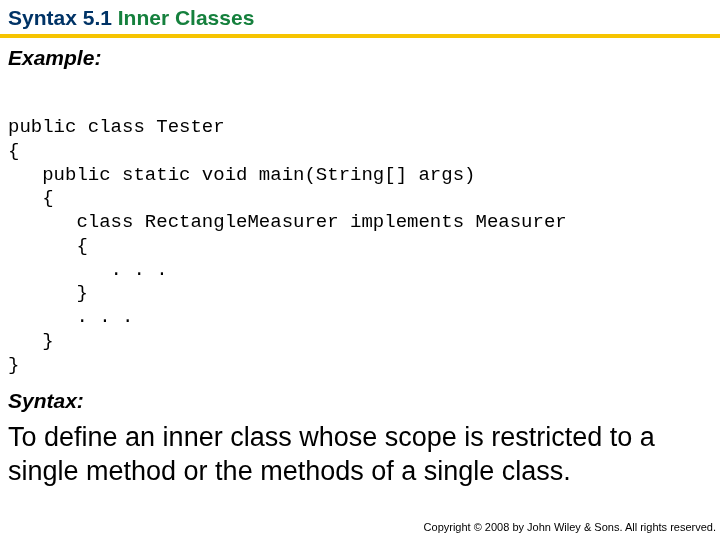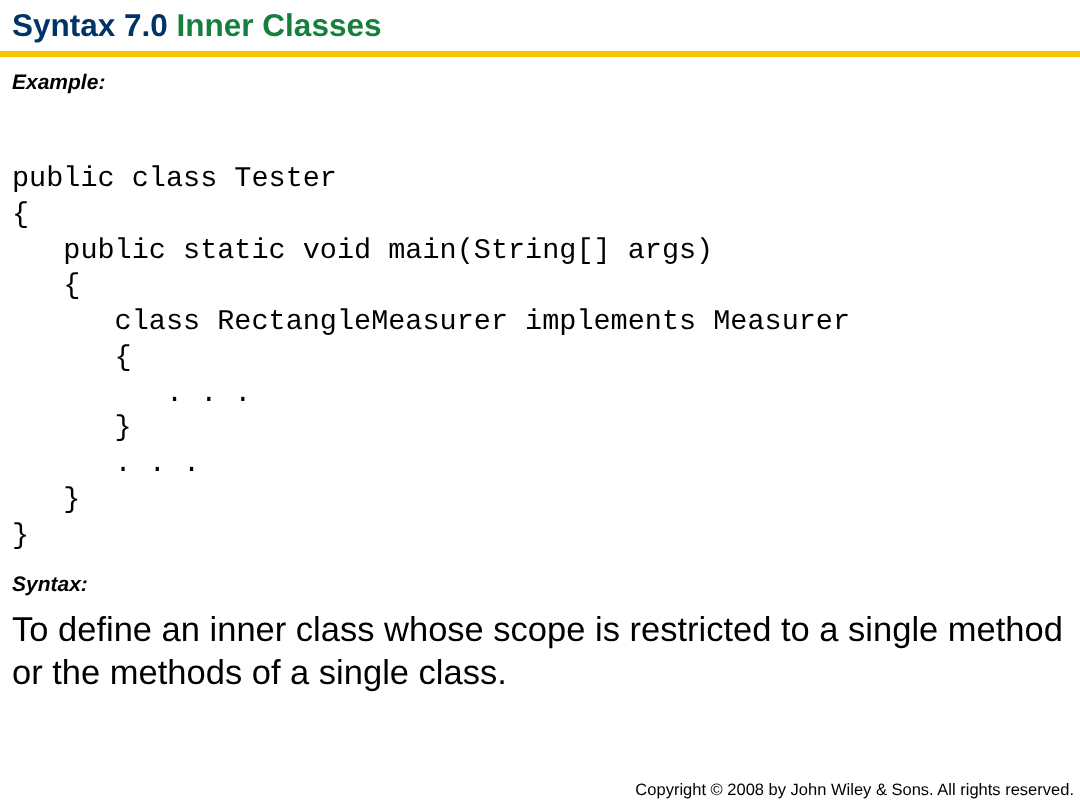--- a/index.html
+++ b/index.html
@@ -18,37 +18,37 @@
     font-size: 21px;
     font-weight: bold;
   }
   .title-prefix {
     color: #003366;
   }
   .title-suffix {
     color: #15803d;
   }
   .section-label {
-    font-size: 14px;
+    font-size: 21px;
     font-weight: bold;
     font-style: italic;
     padding: 8px 8px 4px 8px;
     color: #000;
   }
   .code-block {
     font-family: "Courier New", Courier, monospace;
     font-size: 19px;
     white-space: pre;
     padding: 2px 8px 4px 8px;
     color: #000;
     line-height: 1.25;
     margin-top: 40px;
   }
   .purpose-text {
-    font-size: 23px;
+    font-size: 27px;
     padding: 4px 8px 0 8px;
     line-height: 1.25;
     color: #000;
   }
   .footer {
     position: absolute;
     bottom: 6px;
     right: 4px;
     text-align: right;
     font-size: 11px;
@@ -57,21 +57,21 @@
   }
   .footer .book {
     font-style: italic;
     font-weight: bold;
   }
 </style>
 </head>
 <body>
 
 <div class="title-bar">
-  <span class="title-prefix">Syntax 7.0</span><span class="title-suffix"> Inner Classes</span>
+  <span class="title-prefix">Syntax 5.1</span><span class="title-suffix"> Inner Classes</span>
 </div>
 
 <div class="section-label">Example:</div>
 
 <div class="code-block">public class Tester
 {
    public static void main(String[] args)
    {
       class RectangleMeasurer implements Measurer
       {

